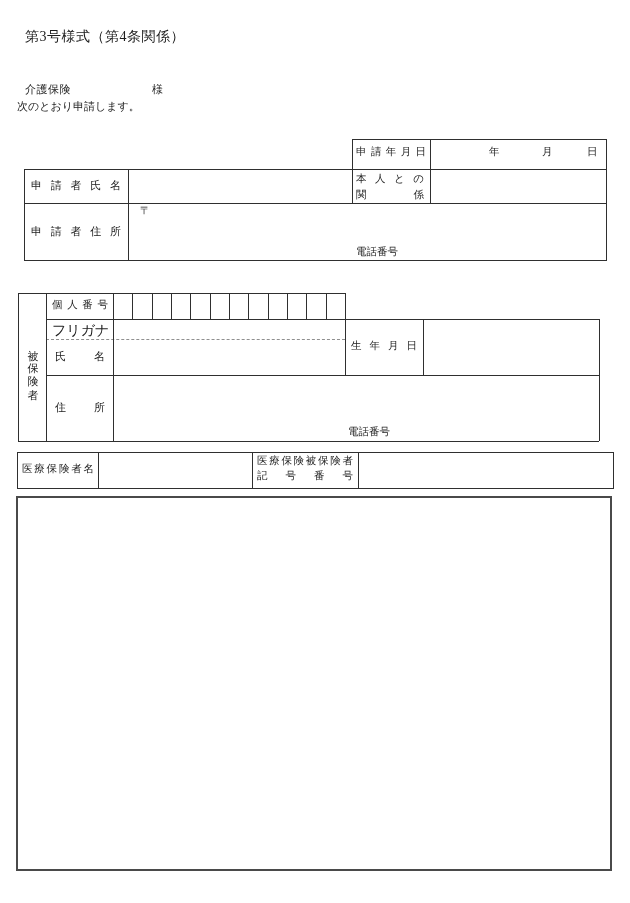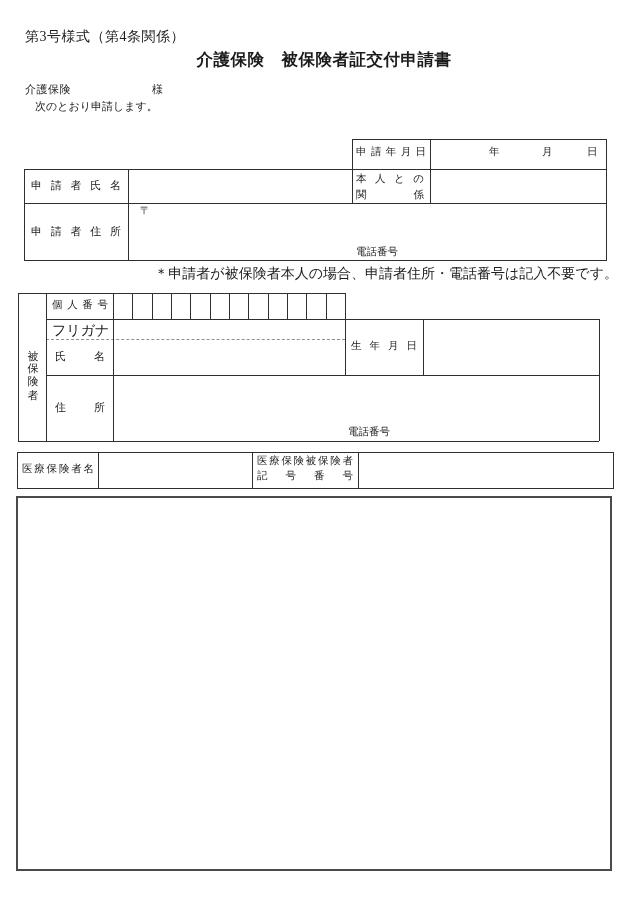--- a/index.html
+++ b/index.html
@@ -27,24 +27,23 @@
   .fs11{font-size:11px;}
   .title{font-size:16.5px;font-weight:bold;letter-spacing:0.5px;text-align:center;}
   .note{text-align:right;}
 </style>
 </head>
 <body>
 
 <div class="sheet">
 
   <div class="abs fs95" style="left:25px;top:30px;letter-spacing:0.5px">第3号様式（第4条関係）</div>
-  <div class="abs title" style="left:18px;top:52px;width:612px">介護保険　被保険者証交付申請書</div>
   <div class="abs fs11" style="left:25px;top:84px;letter-spacing:0.5px">介護保険</div>
   <div class="abs fs11" style="left:152px;top:84px">様</div>
-  <div class="abs fs11" style="left:35px;top:101px">次のとおり申請します。</div>
+  <div class="abs fs11" style="left:17px;top:101px">次のとおり申請します。</div>
 
   <div class="hl" style="left:352px;top:139px;width:254px"></div>
   <div class="hl" style="left:24px;top:169px;width:582px"></div>
   <div class="hl" style="left:24px;top:203px;width:582px"></div>
   <div class="hl" style="left:24px;top:260px;width:583px"></div>
   <div class="vl" style="left:24px;top:169px;height:91px"></div>
   <div class="vl" style="left:128px;top:169px;height:91px"></div>
   <div class="vl" style="left:352px;top:139px;height:64px"></div>
   <div class="vl" style="left:430px;top:139px;height:64px"></div>
   <div class="vl" style="left:606px;top:139px;height:121px"></div>
@@ -84,21 +83,20 @@
       <span>所</span>
     </div>
   <div class="abs fs105" style="left:140px;top:206px">〒</div>
   <div class="abs fs105" style="left:356px;top:247px">電話番号</div>
 
   <div class="field" style="left:431px;top:140px;width:175px;height:29px"></div>
   <div class="field" style="left:129px;top:170px;width:223px;height:33px"></div>
   <div class="field" style="left:431px;top:170px;width:175px;height:33px"></div>
   <div class="field" style="left:129px;top:204px;width:477px;height:56px"></div>
 
-  <div class="abs fs95 note" style="left:6px;top:267px;width:612px">＊申請者が被保険者本人の場合、申請者住所・電話番号は記入不要です。</div>
 
   <div class="hl" style="left:18px;top:293px;width:327px"></div>
   <div class="hl" style="left:46px;top:319px;width:553px"></div>
   <div class="dashed" style="left:46px;top:339px;width:299px"></div>
   <div class="hl" style="left:46px;top:375px;width:553px"></div>
   <div class="hl" style="left:18px;top:441px;width:581px"></div>
   <div class="vl" style="left:18px;top:293px;height:148px"></div>
   <div class="vl" style="left:46px;top:293px;height:148px"></div>
   <div class="vl" style="left:113px;top:293px;height:148px"></div>
   <div class="vl" style="left:345px;top:293px;height:82px"></div>

